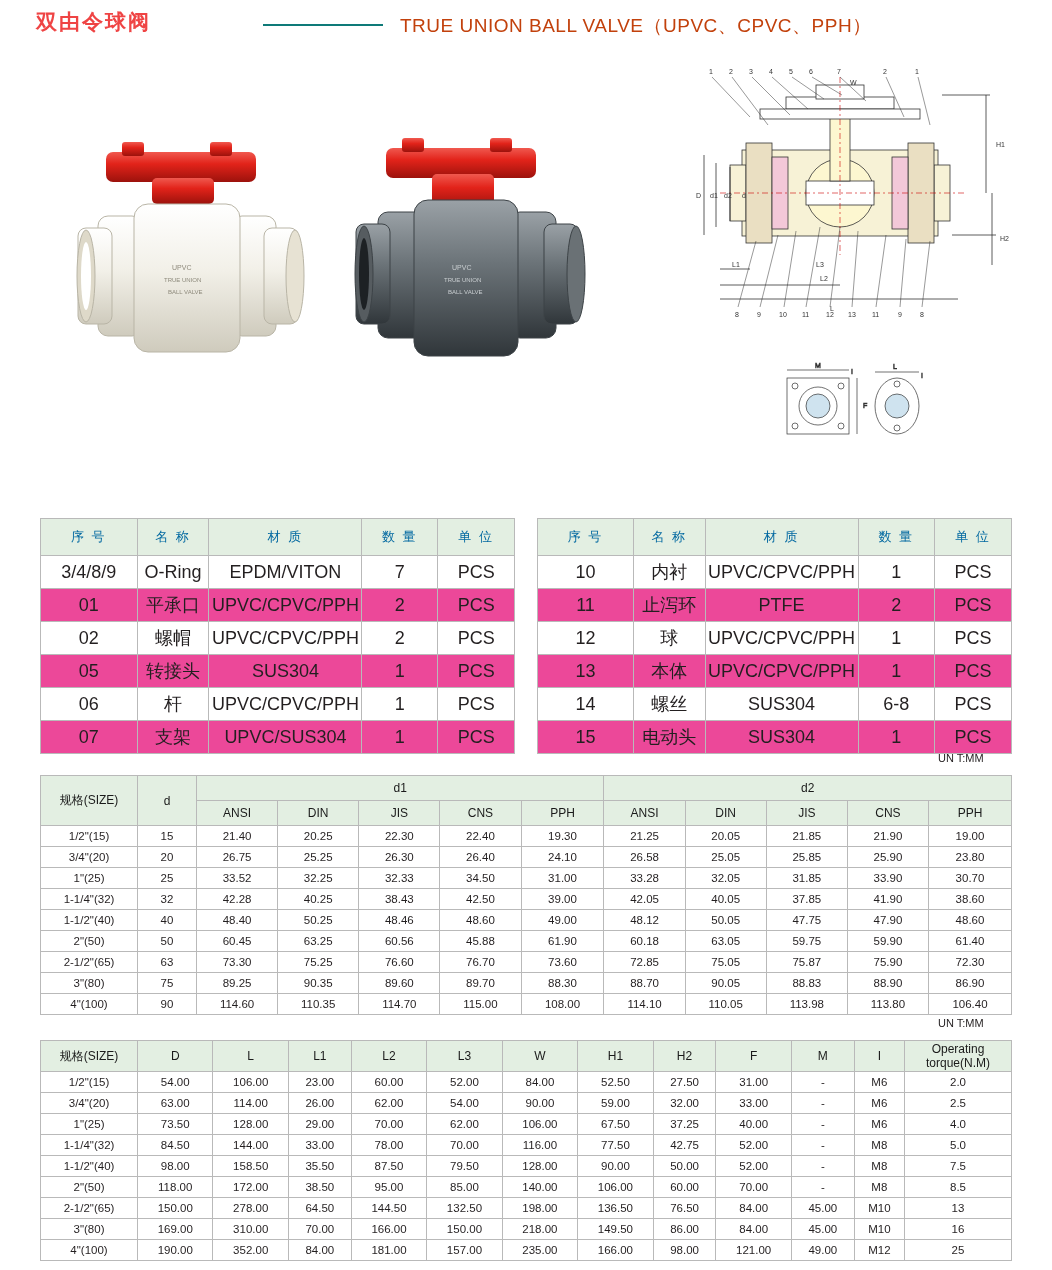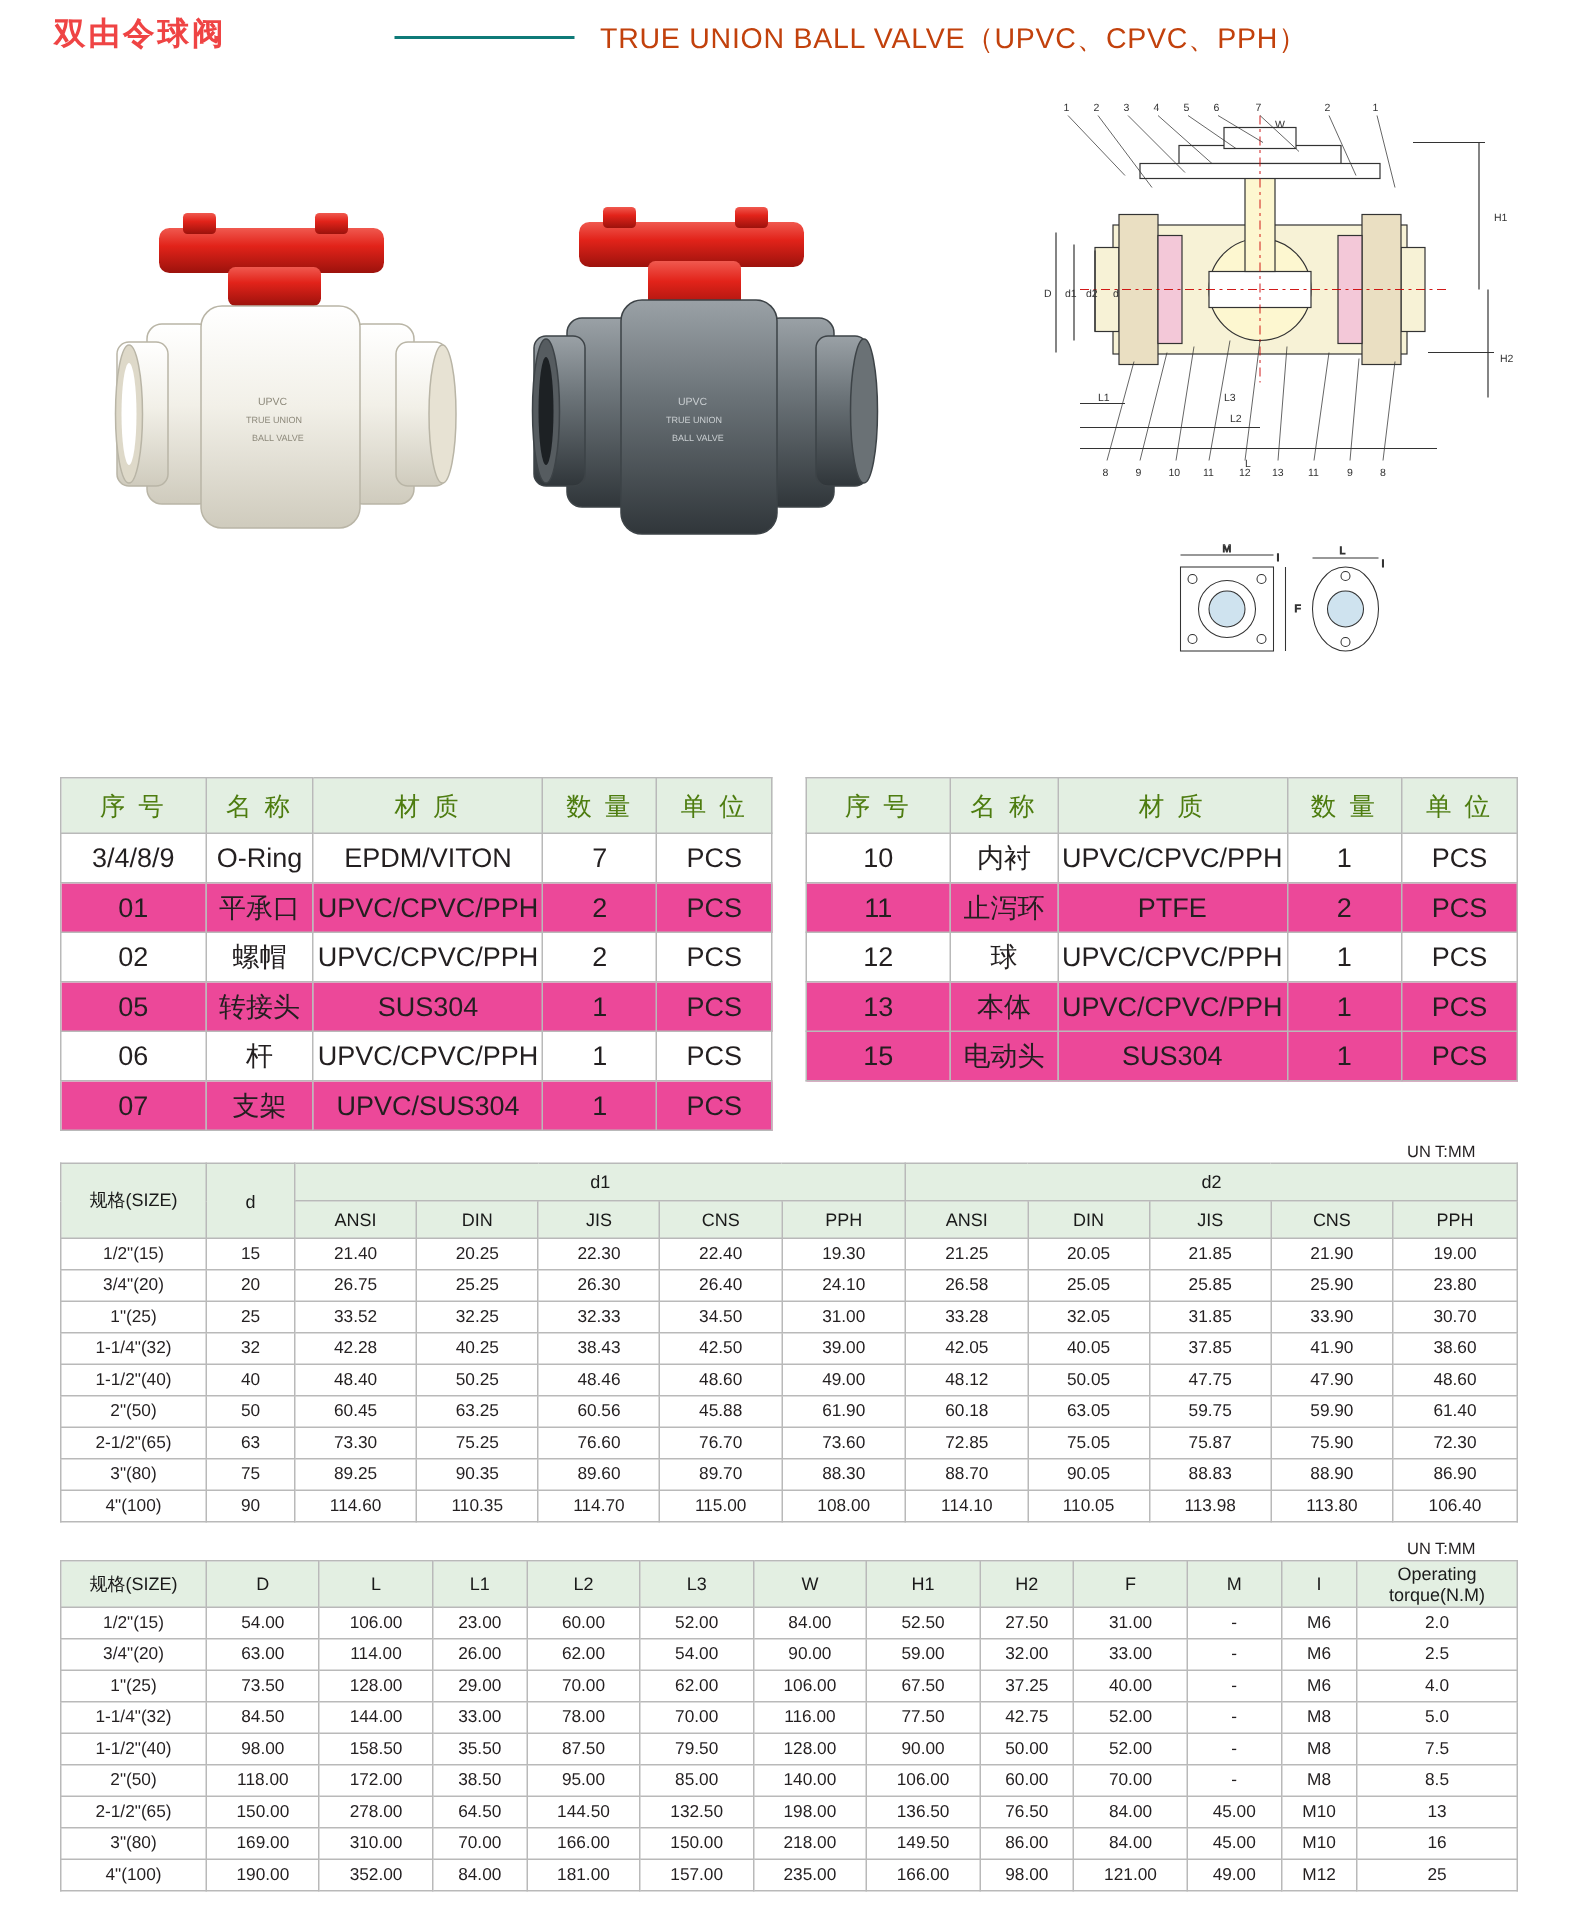--- a/index.html
+++ b/index.html
@@ -20,28 +20,28 @@
   
   .draw{position:absolute;}
 
   
   table{border-collapse:collapse;}
   .tbl{position:absolute;font-size:11.5px;}
   .tbl td,.tbl th{border:1px solid #b9b9b9;text-align:center;vertical-align:middle;font-weight:normal;}
 
   
   .parts{width:475px;}
-  .parts th{background:#e3efe2;height:34px;font-size:17px;letter-spacing:2px;color:#4d7c0f;}
+  .parts th{background:#e3efe2;height:34px;font-size:13px;letter-spacing:2px;color:#0369a1;}
   .parts td{height:30px;font-size:18px;margin-top:24px;}
   .parts tr.alt td{background:#ec4899;}
   .parts-left{left:40px;top:518px;}
   .parts-right{left:537px;top:518px;}
 
   
-  .unit{position:absolute;font-size:11px;color:#231f20;margin-top:10px;}
+  .unit{position:absolute;font-size:11px;color:#231f20;}
 
   
   .dims{font-size:11px;}
   .dims th{background:#e3efe2;color:#1a1a1a;font-weight:normal;}
   .dims td{height:18px;}
   .dims .size{width:94px;}
   .t-d1{left:40px;top:775px;width:972px;}
   .t-d2{left:40px;top:1040px;width:972px;}
   .t-d1 th{height:22px;font-size:12px;}
   .t-d2 th{height:26px;font-size:12px;}
@@ -318,20 +318,27 @@
     <td>1</td>
     <td>PCS</td>
   </tr>
   <tr class="alt">
     <td>13</td>
     <td>本体</td>
     <td>UPVC/CPVC/PPH</td>
     <td>1</td>
     <td>PCS</td>
   </tr>
+  <tr>
+    <td>14</td>
+    <td>螺丝</td>
+    <td>SUS304</td>
+    <td>6-8</td>
+    <td>PCS</td>
+  </tr>
   <tr class="alt">
     <td>15</td>
     <td>电动头</td>
     <td>SUS304</td>
     <td>1</td>
     <td>PCS</td>
   </tr>
 </tbody>
   </table>
 

